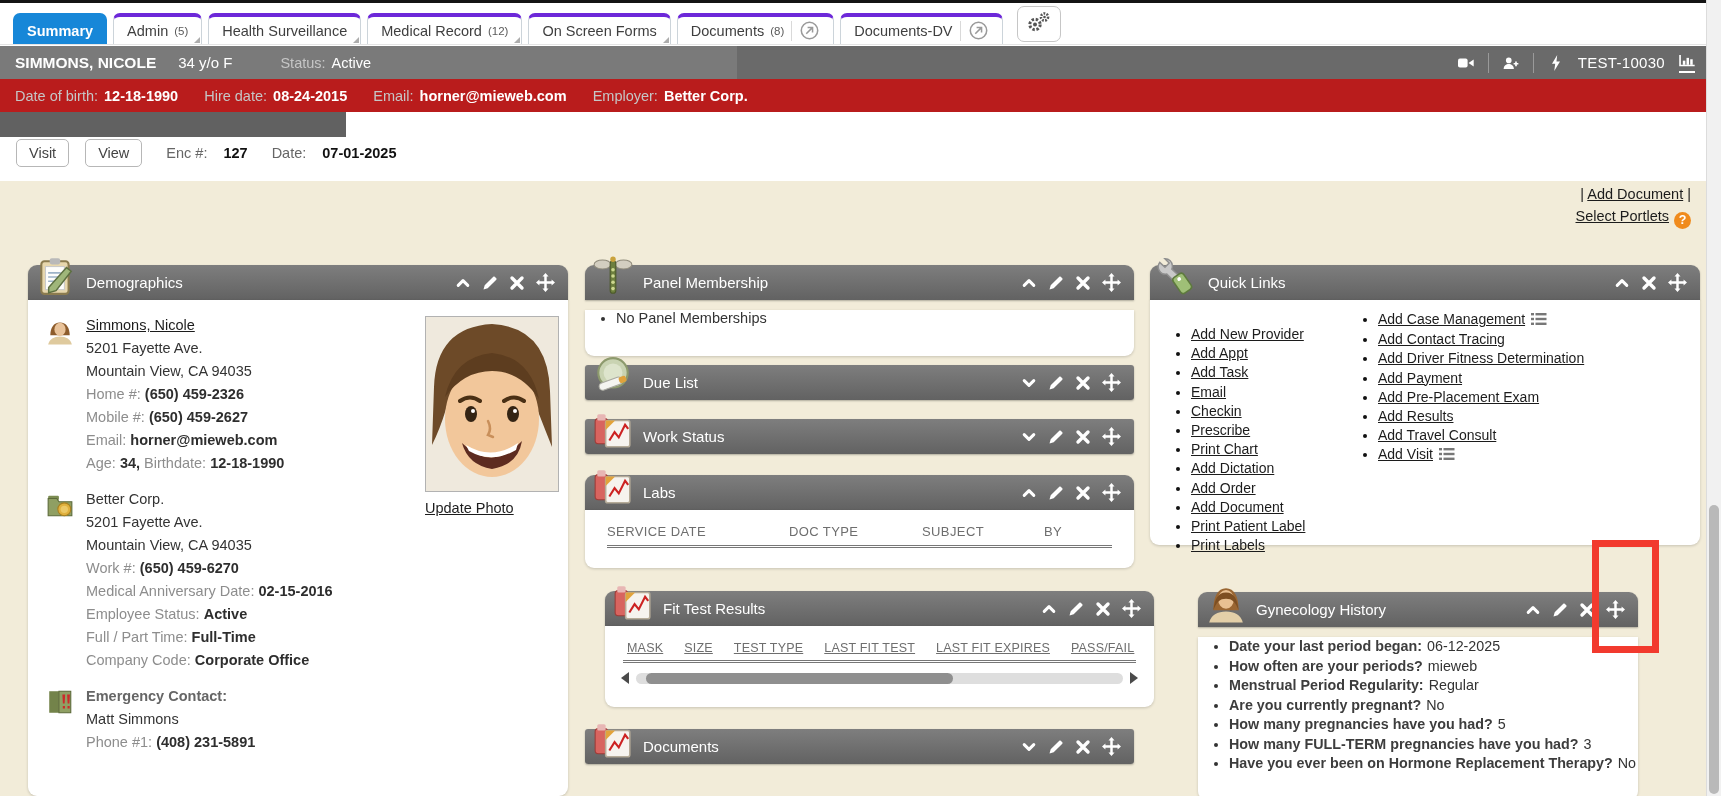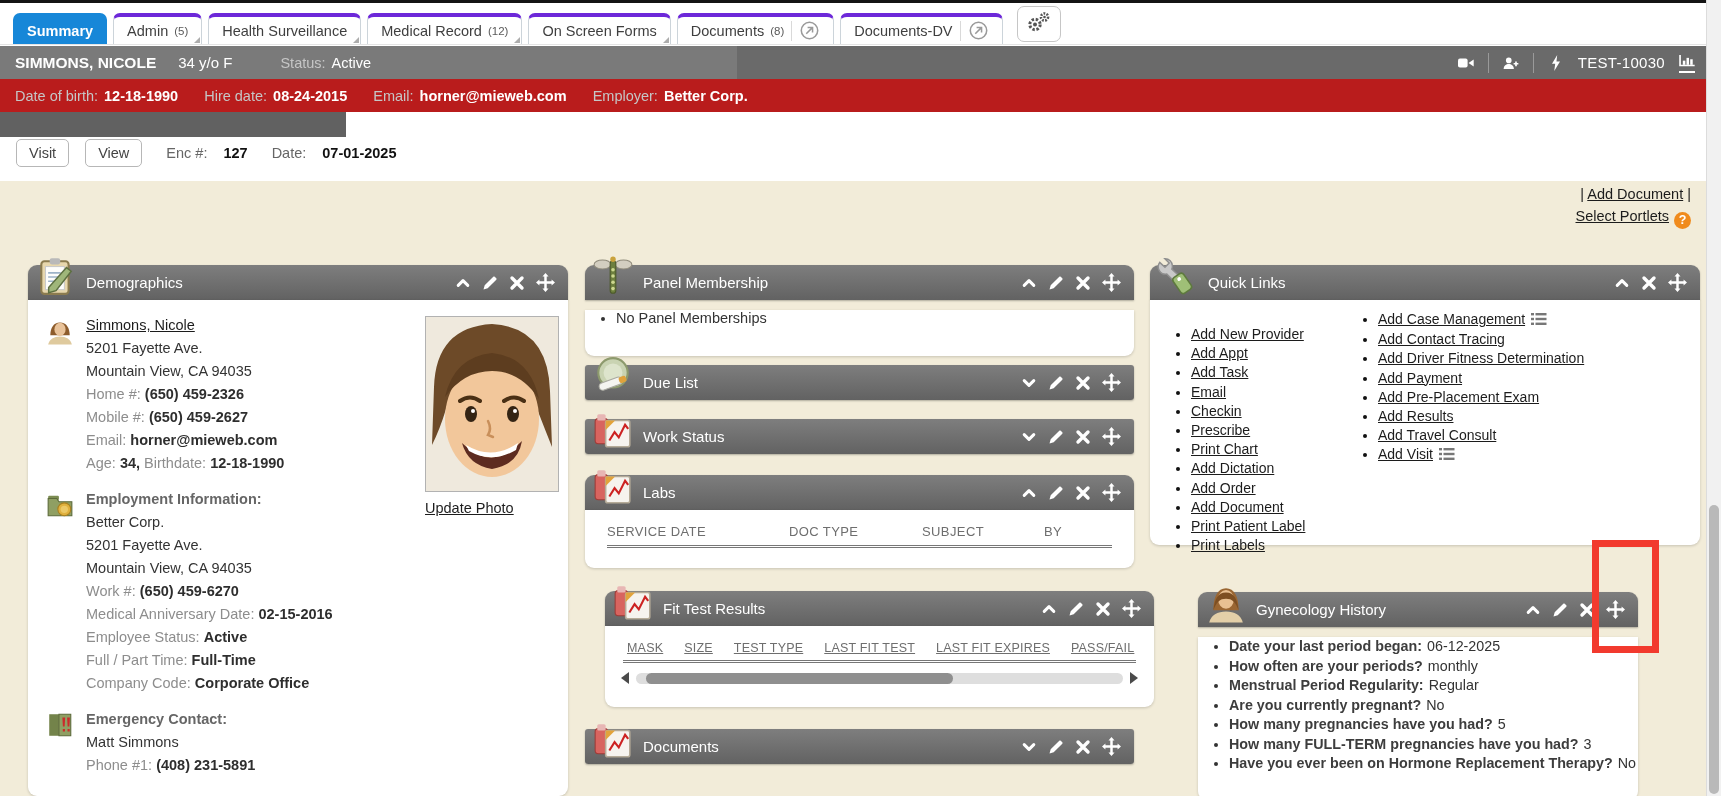--- a/index.html
+++ b/index.html
@@ -304,21 +304,20 @@
       </div>
       <div class="dsec">
         <span class="dicon">
           <svg viewBox="0 0 26 26">
               <rect x="2" y="4.5" width="10" height="4" rx="1" fill="#7c8c52"></rect>
               <path d="M2 7h8l2 3h12v13H2z" fill="#8f9f63" stroke="#5c6a3a"></path>
               <circle cx="17" cy="17" r="6" fill="#e0b13e" stroke="#a77f20"></circle>
               <circle cx="17" cy="17" r="3.4" fill="#ecc967"></circle>
             </svg>
         </span>
-        <div class="dtitle">Employment Information:</div>
         <div class="dline">Better Corp.</div>
         <div class="dline">5201 Fayette Ave.</div>
         <div class="dline">Mountain View, CA 94035</div>
         <div><span class="dlabel">Work #:</span> <span class="dval">(650) 459-6270</span></div>
         <div><span class="dlabel">Medical Anniversary Date:</span> <span class="dval">02-15-2016</span></div>
         <div><span class="dlabel">Employee Status:</span> <span class="dval">Active</span></div>
         <div><span class="dlabel">Full / Part Time:</span> <span class="dval">Full-Time</span></div>
         <div><span class="dlabel">Company Code:</span> <span class="dval">Corporate Office</span></div>
       </div>
       <div class="dsec">
@@ -726,21 +725,21 @@
             <svg viewBox="0 0 20 20">
               <path d="M10 0l3.2 3.6H6.8zM10 20l-3.2-3.6h6.4zM0 10l3.6-3.2v6.4zM20 10l-3.6 3.2V6.8z" fill="#fff"></path>
               <path d="M10 2.5v15M2.5 10h15" stroke="#fff" stroke-width="2.6"></path>
             </svg>
           </span>
       </span>
     </div>
     <div class="pbody" style="height:163px;">
       <ul class="gyn">
         <li><span class="gq">Date your last period began:</span><span class="ga">06-12-2025</span></li>
-        <li><span class="gq">How often are your periods?</span><span class="ga">monthly</span></li>
+        <li><span class="gq">How often are your periods?</span><span class="ga">mieweb</span></li>
         <li><span class="gq">Menstrual Period Regularity:</span><span class="ga">Regular</span></li>
         <li><span class="gq">Are you currently pregnant?</span><span class="ga">No</span></li>
         <li><span class="gq">How many pregnancies have you had?</span><span class="ga">5</span></li>
         <li><span class="gq">How many FULL-TERM pregnancies have you had?</span><span class="ga">3</span></li>
         <li><span class="gq">Have you ever been on Hormone Replacement Therapy?</span><span class="ga">No</span></li>
       </ul>
     </div>
   </div>
 
   <div class="redbox"></div>

